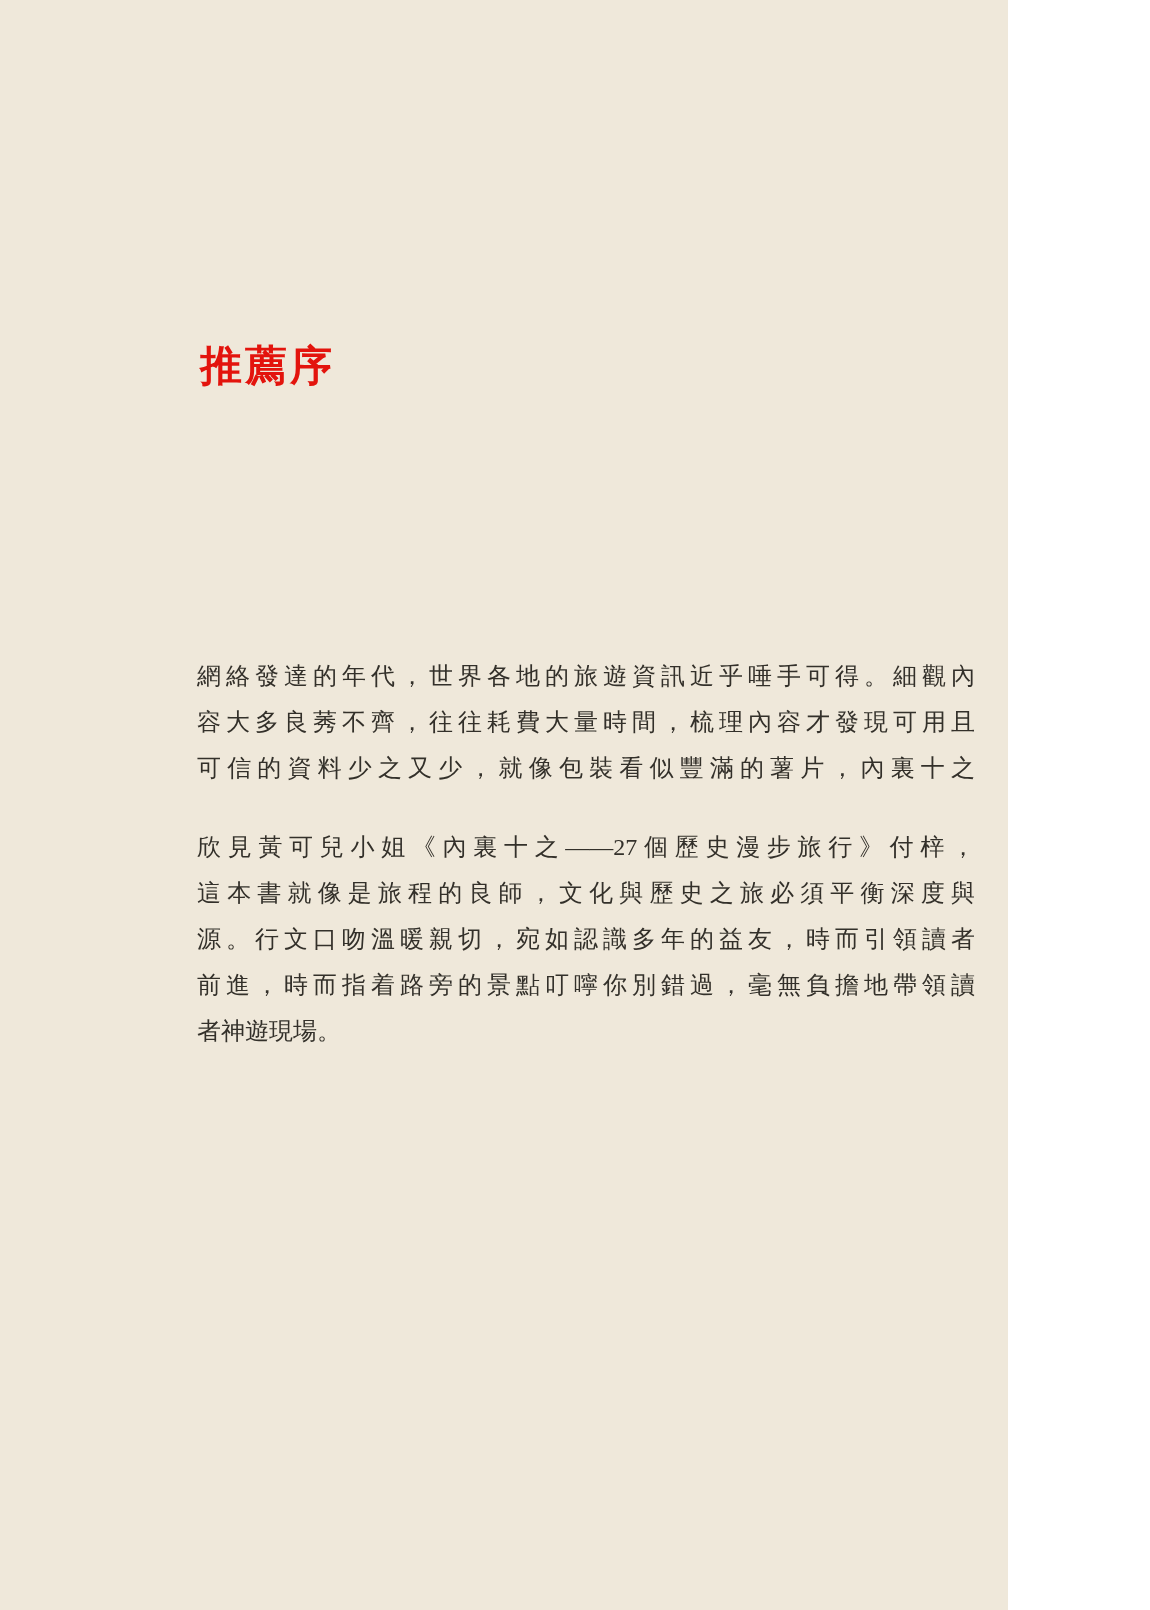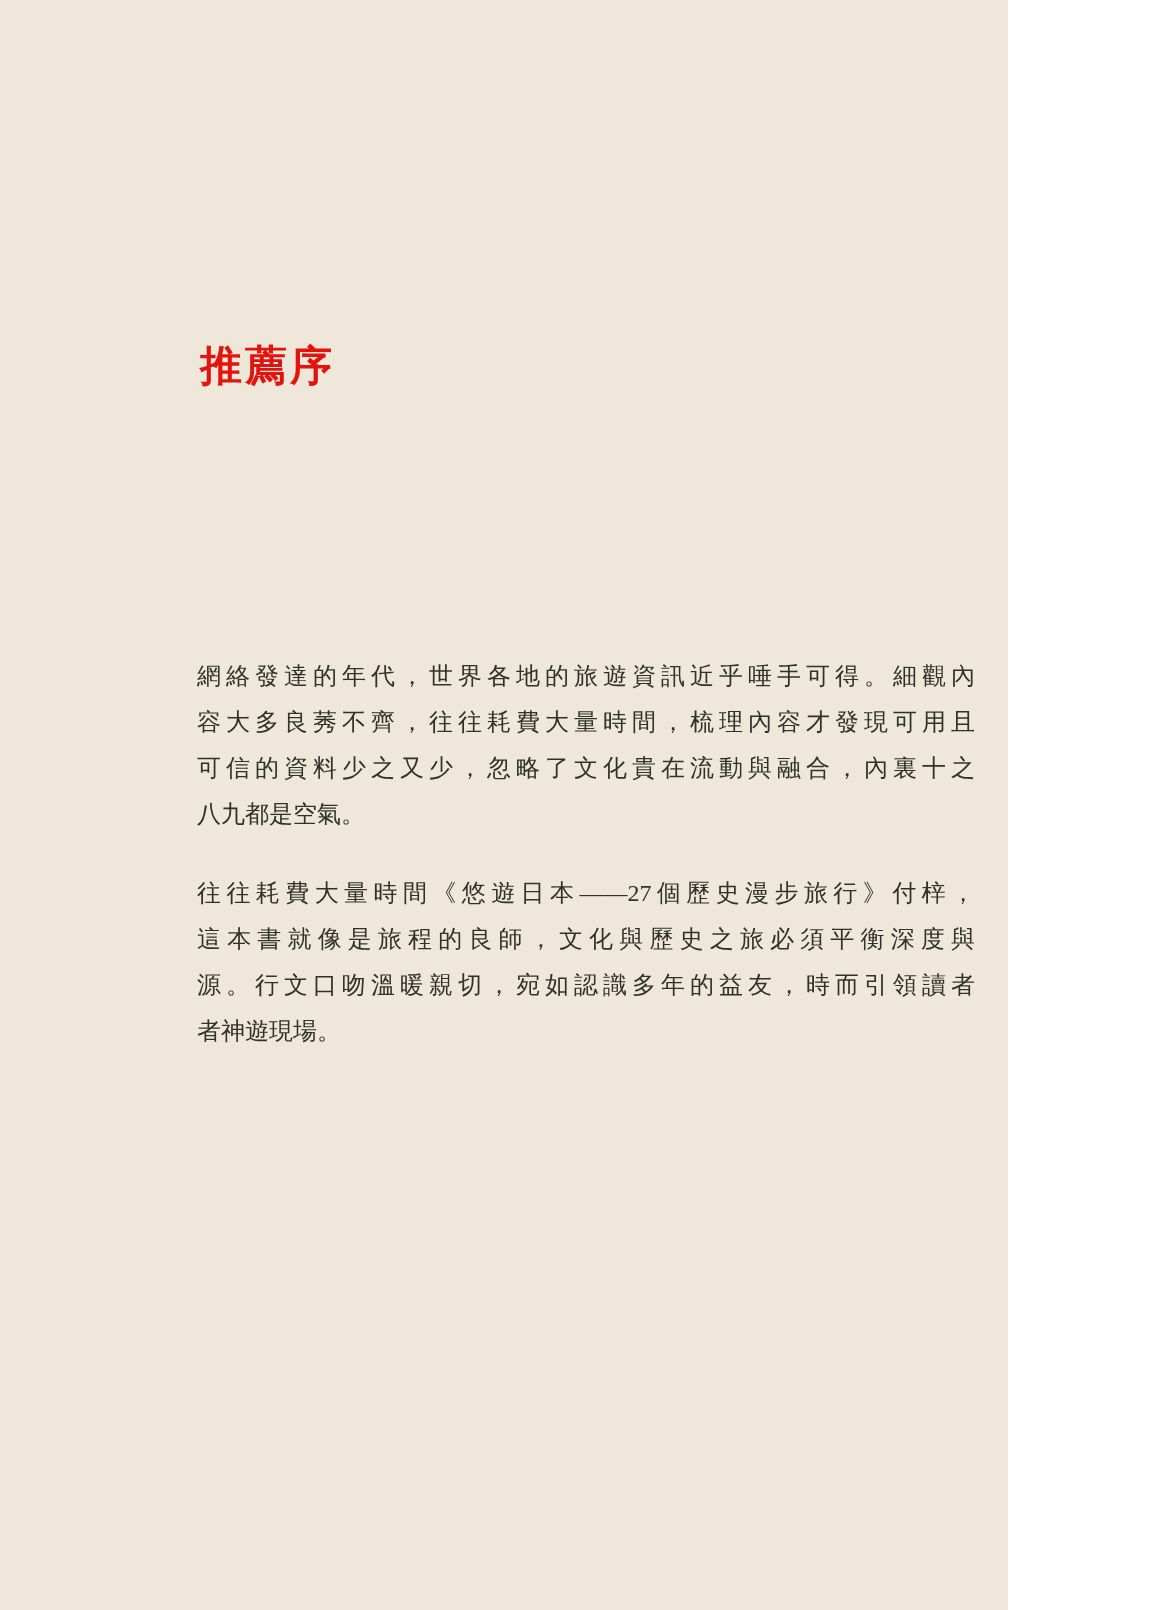--- a/index.html
+++ b/index.html
@@ -53,23 +53,23 @@
 </style>
 </head>
 <body>
 
 <div class="page" style="--bg: #efe8da; --accent: #e3140d; --ink: #33302a;">
   <h1 class="heading">推薦序</h1>
   <div class="body-text">
       <div class="paragraph">
         <div class="line">網絡發達的年代，世界各地的旅遊資訊近乎唾手可得。細觀內</div>
         <div class="line">容大多良莠不齊，往往耗費大量時間，梳理內容才發現可用且</div>
-        <div class="line">可信的資料少之又少，忽略了文化貴在流動與融合，內裏十之</div>
-        <div class="line last">八九都是空氣。</div>
+        <div class="line">可信的資料少之又少，就像包裝看似豐滿的薯片，內裏十之</div>
       </div>
       <div class="paragraph">
-        <div class="line">往往耗費大量時間《悠遊日本——27個歷史漫步旅行》付梓，</div>
+        <div class="line">欣見黃可兒小姐《內裏十之——27個歷史漫步旅行》付梓，</div>
         <div class="line">這本書就像是旅程的良師，文化與歷史之旅必須平衡深度與</div>
         <div class="line">源。行文口吻溫暖親切，宛如認識多年的益友，時而引領讀者</div>
+        <div class="line">前進，時而指着路旁的景點叮嚀你別錯過，毫無負擔地帶領讀</div>
         <div class="line last">者神遊現場。</div>
       </div>
     </div>
 </div>
 
 </body></html>

